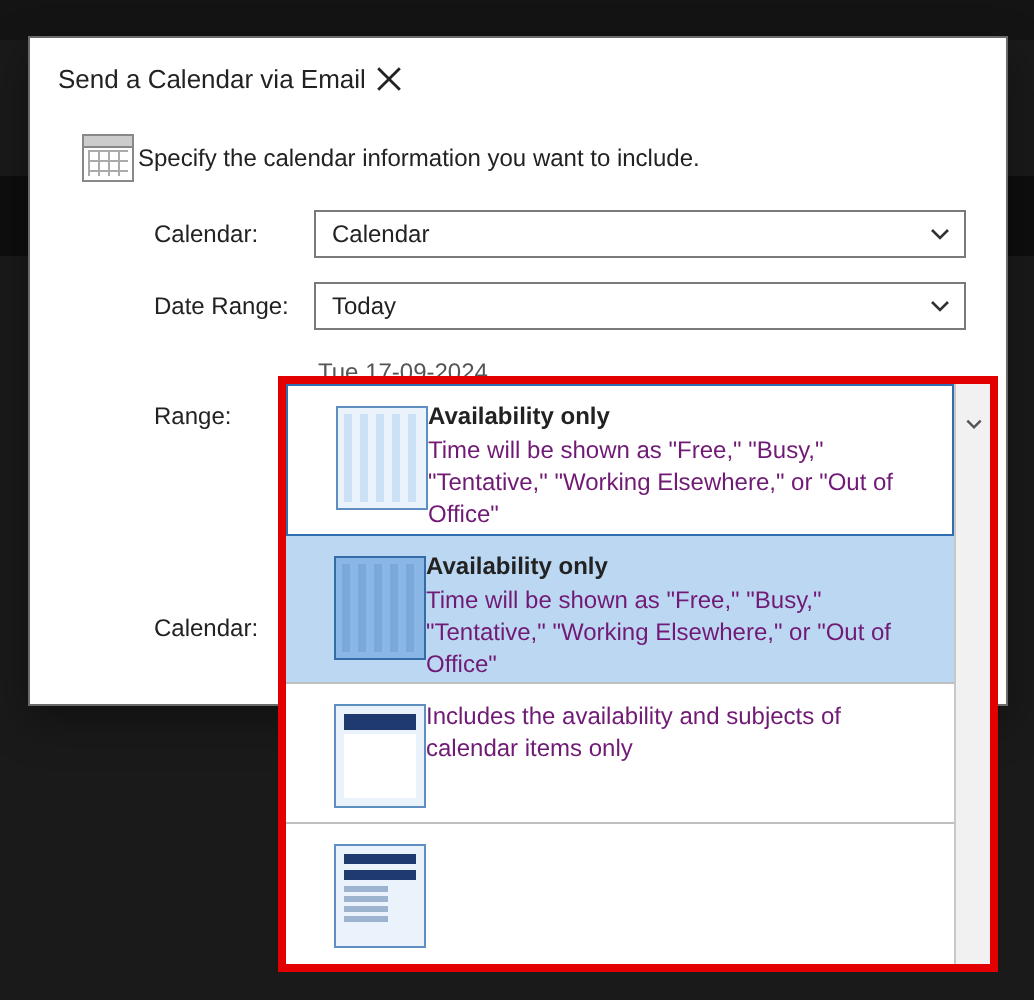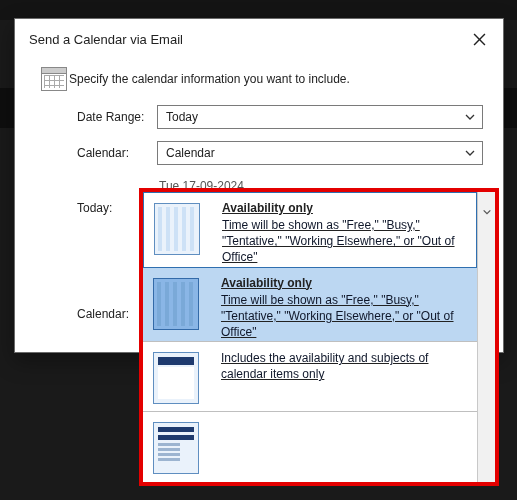--- a/index.html
+++ b/index.html
@@ -28,21 +28,20 @@
     top: 18px;
     width: 490px;
     height: 335px;
     background: #fff;
     border: 1px solid #6a6a6a;
     box-shadow: 0 8px 20px rgba(0,0,0,0.35);
   }
   .titlebar {
     display: flex;
     align-items: center;
-    justify-content: space-between;
     padding: 8px 12px 4px 14px;
   }
   .titlebar h1 {
     font-size: 13px;
     font-weight: 400;
     margin: 0;
   }
   .close-btn {
     width: 24px; height: 24px;
     display:flex;align-items:center;justify-content:center;
@@ -120,39 +119,38 @@
     z-index: 50;
     display:flex;
   }
   .list {
     flex:1;
     display:flex;
     flex-direction:column;
   }
   .item {
     display:flex;
-    gap: 22px;
-    padding: 8px 10px 8px 10px;
+    gap: 0;
+    padding: 8px 10px 8px 24px;
     border-bottom: 1px solid #bfbfbf;
     min-height: 70px;
     cursor:pointer;
-    text-decoration:underline;
   }
   .item:last-child{border-bottom:none;}
   .item .thumb {
     width: 46px; height: 52px;
     flex-shrink:0;
     border:1px solid #5f8ec0;
     background:#eaf2fb;
     position:relative;
     margin-top:2px;
   }
   .item .txt { flex:1; }
   .item .title { font-weight:700; font-size:12px; margin-bottom:2px;}
-  .item .desc  { font-size:12px; color:#0f172a; line-height:1.35;}
+  .item .desc  { font-size:12px; color:#701a75; line-height:1.35;}
   .item.focused { border:1px solid #2f6fb0; border-bottom:1px solid #2f6fb0; background:#fff;}
   .item.selected { background:#bcd7f2; }
   .item.selected .thumb { background:#8ab6e6; border-color:#336aa8;}
   
   .thumb.avail::after{
     content:"";position:absolute;inset:3px;
     background: repeating-linear-gradient(90deg,#cde1f6 0 4px,#eaf2fb 4px 8px);
   }
   .thumb.avail.sel::after{
     background: repeating-linear-gradient(90deg,#7aa9d8 0 4px,#8ab6e6 4px 8px);
@@ -202,42 +200,42 @@
 
   <div class="intro">
     <div class="cal-icon">
         <div class="grid"></div>
       </div>
     <div>Specify the calendar information you want to include.</div>
   </div>
 
   <div class="form">
     <div class="row">
+      <label>Calendar:</label>
+      <div class="combo">
+        <span>Calendar</span>
+        <svg class="chev" viewBox="0 0 12 12" fill="none" stroke="#333" stroke-width="1.3">
+            <polyline points="2,4 6,8 10,4"></polyline>
+          </svg>
+      </div>
+    </div>
+
+    <div class="row">
       <label>Date Range:</label>
       <div class="combo">
         <span>Today</span>
         <svg class="chev" viewBox="0 0 12 12" fill="none" stroke="#333" stroke-width="1.3">
             <polyline points="2,4 6,8 10,4"></polyline>
           </svg>
       </div>
     </div>
+    <div class="date-hint">Tue 17-09-2024</div>
 
     <div class="row">
-      <label>Calendar:</label>
-      <div class="combo">
-        <span>Calendar</span>
-        <svg class="chev" viewBox="0 0 12 12" fill="none" stroke="#333" stroke-width="1.3">
-            <polyline points="2,4 6,8 10,4"></polyline>
-          </svg>
-      </div>
-    </div>
-    <div class="date-hint">Tue 17-09-2024</div>
-
-    <div class="row">
-      <label>Today:</label>
+      <label>Range:</label>
     </div>
 
     <div class="row" id="advanced-row">
       <label>Calendar:</label>
     </div>
   </div>
 </div>
 
 <div class="highlight-box">
   <div class="list" id="detail-list">

